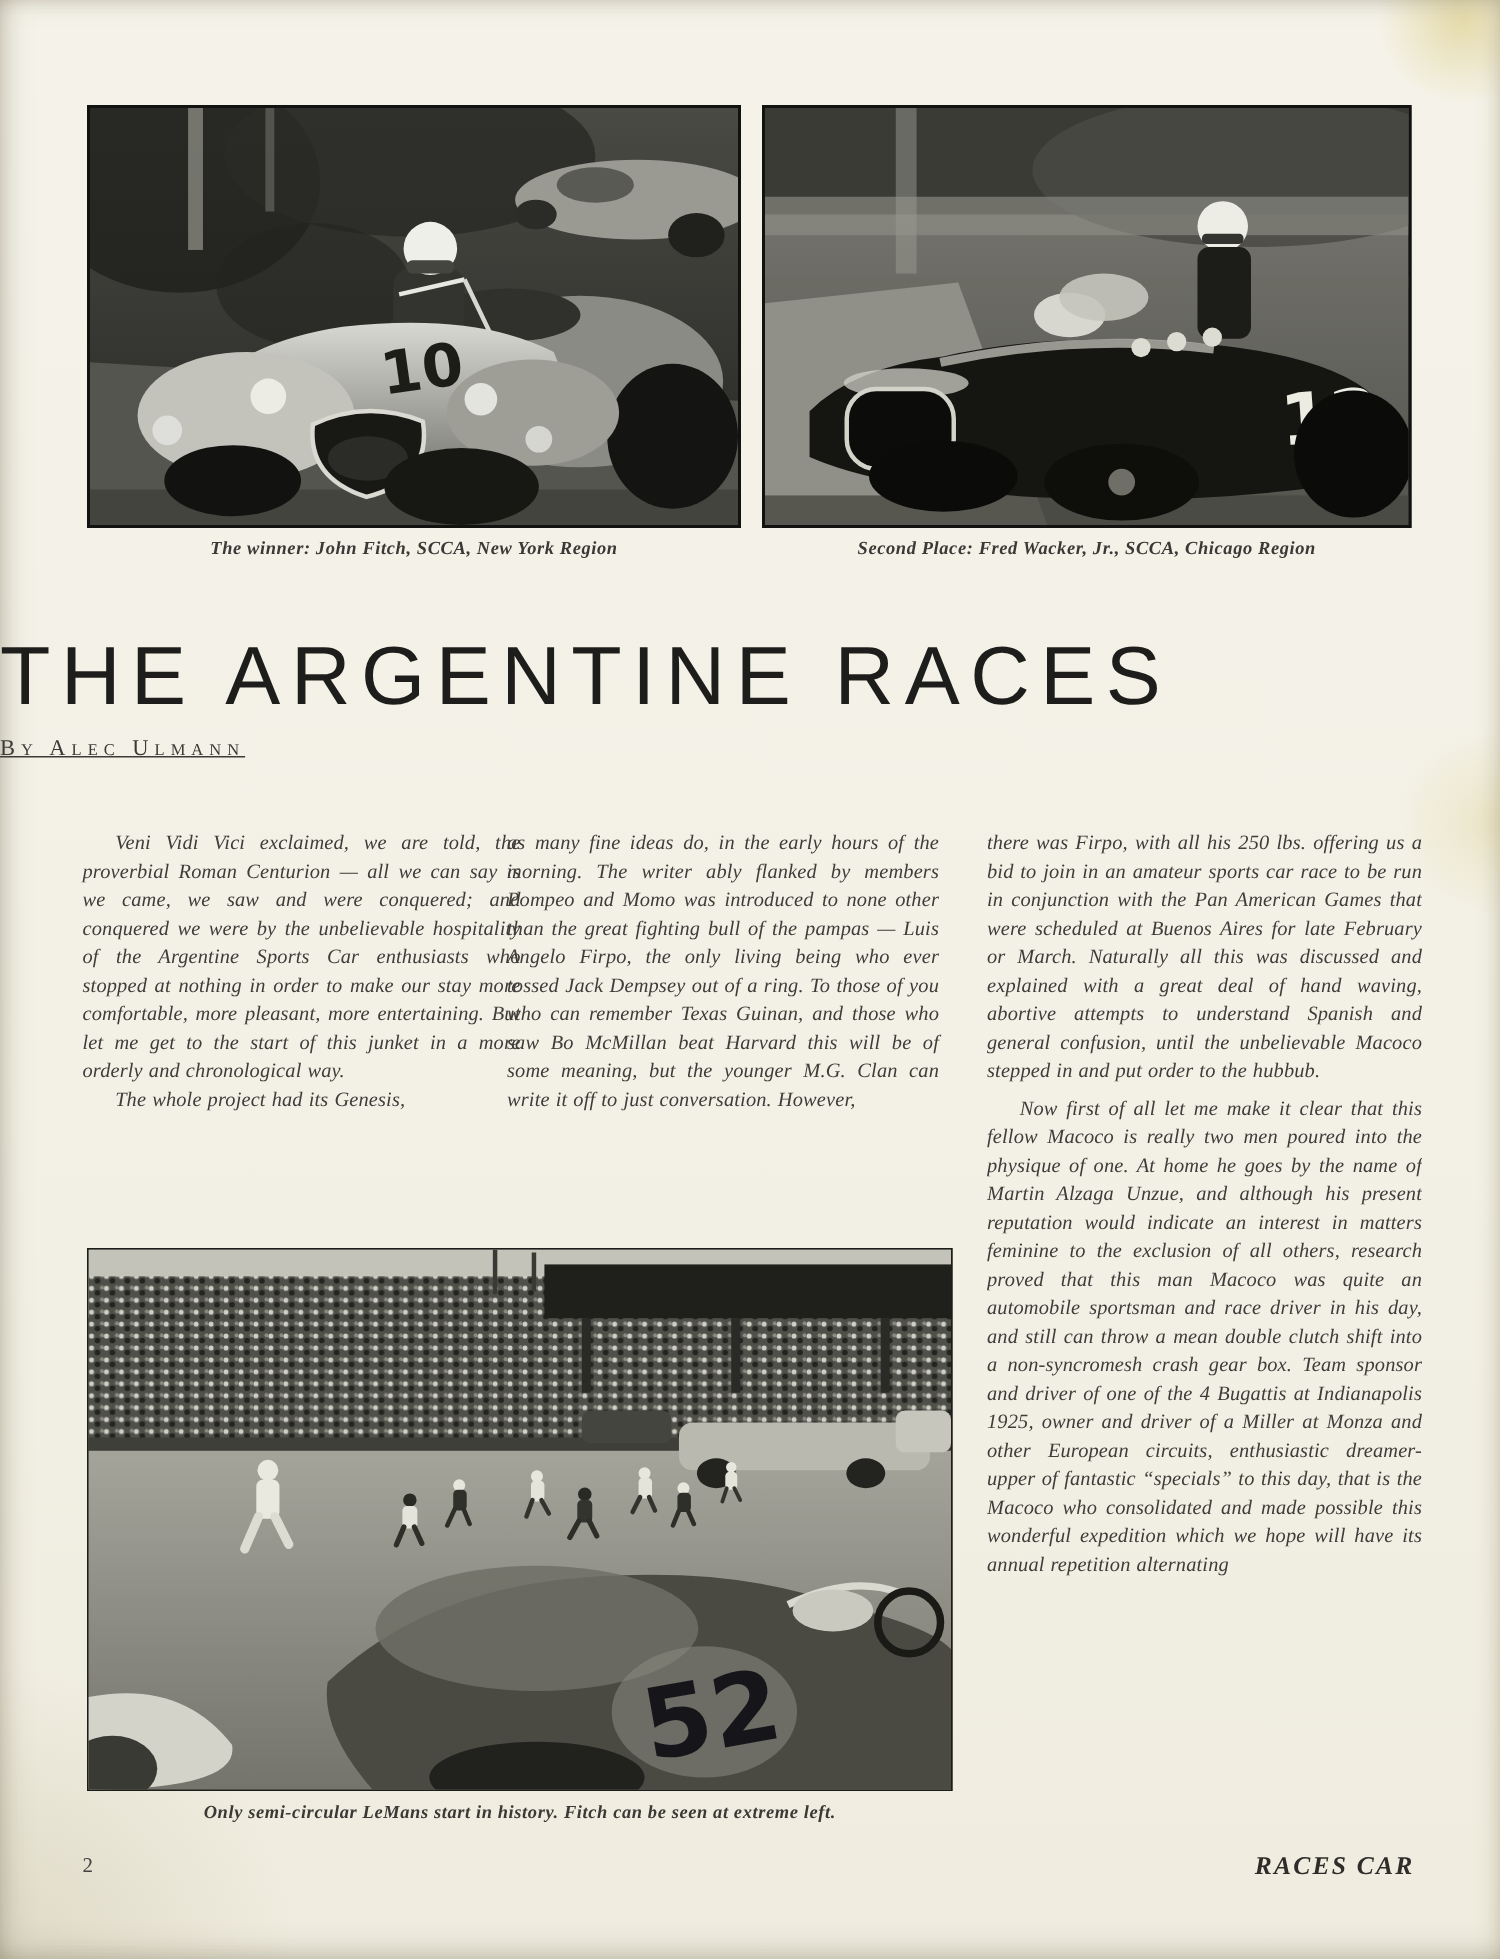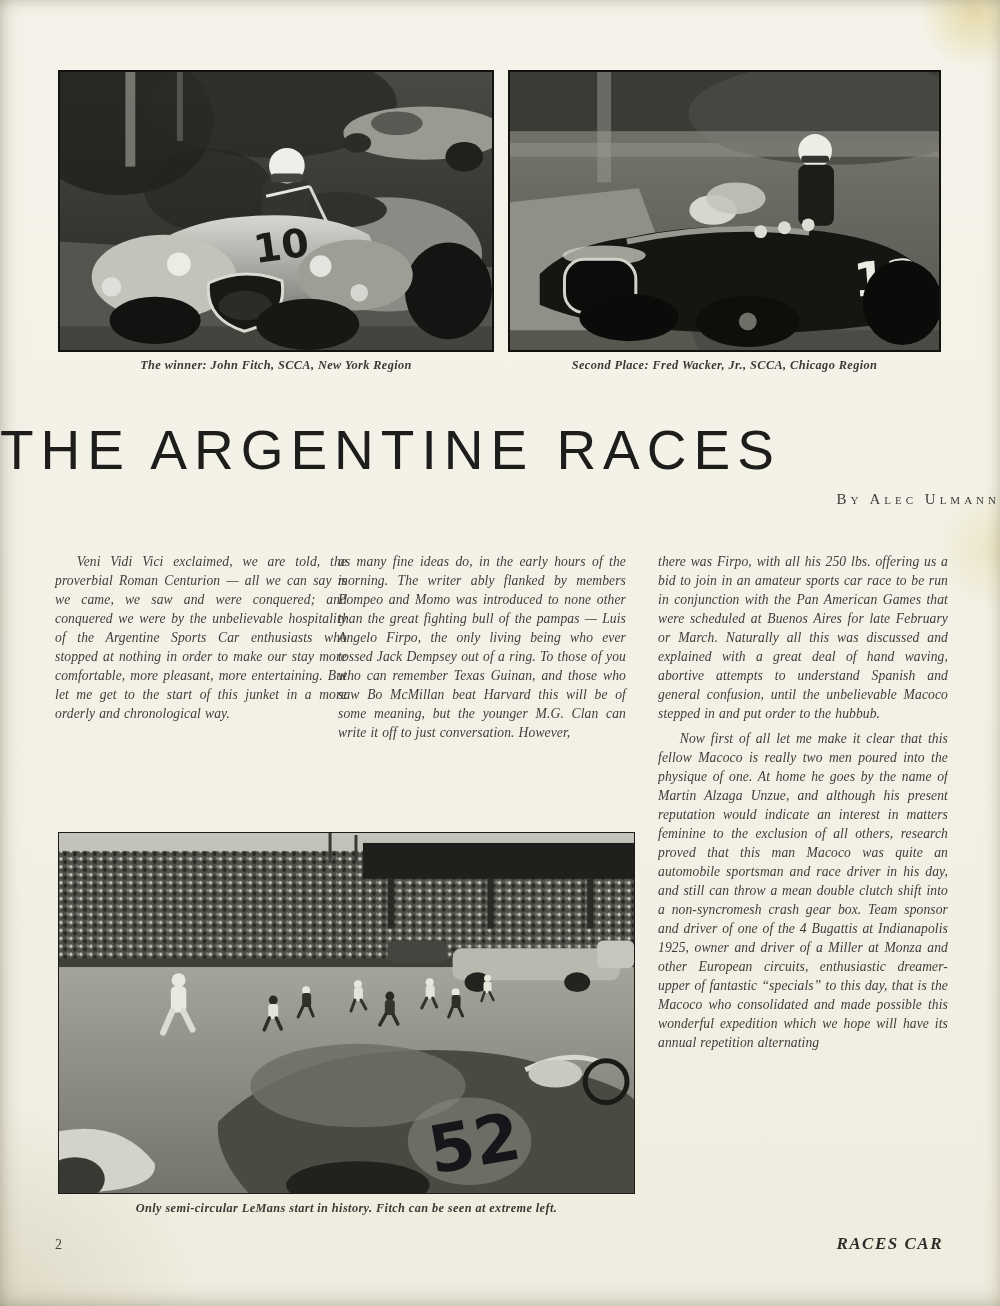--- a/index.html
+++ b/index.html
@@ -45,25 +45,26 @@
     text-align:left;
     font-family:"Liberation Sans", sans-serif;
     font-weight:300;
     font-size:55px;
     letter-spacing:7px;
     color:#1d1d1b;
   }
   .byline{
     position:absolute;
     left:0;right:0;top:491px;
-    text-align:right;
+    text-align:left;
     font-variant:small-caps;
     letter-spacing:4px;
     font-size:15px;
     color:#3c3b38;
+    text-decoration:underline;
   }
   .col{
     position:absolute;
     top:552px;
     text-align:justify;
     font-size:13.6px;
     line-height:19px;
     letter-spacing:.1px;
     word-spacing:.5px;
     font-style:italic;
@@ -189,20 +190,21 @@
   </figure>
 
   <div class="caption caption--tr">Second Place: Fred Wacker, Jr., SCCA, Chicago Region</div>
   <div class="caption caption--tl">The winner: John Fitch, SCCA, New York Region</div>
 
   <h1 class="title">THE ARGENTINE RACES</h1>
   <div class="byline">By Alec Ulmann</div>
 
   <div class="col col--1">
     <p class="indent">Veni Vidi Vici exclaimed, we are told, the proverbial Roman Centurion — all we can say is we came, we saw and were conquered; and conquered we were by the unbelievable hospitality of the Argentine Sports Car enthusiasts who stopped at nothing in order to make our stay more comfortable, more pleasant, more entertaining. But let me get to the start of this junket in a more orderly and chronological way.</p>
+    <p class="indent">The whole project had its Genesis,</p>
   </div>
 
   <div class="col col--2">
     <p>as many fine ideas do, in the early hours of the morning. The writer ably flanked by members Pompeo and Momo was introduced to none other than the great fighting bull of the pampas — Luis Angelo Firpo, the only living being who ever tossed Jack Dempsey out of a ring. To those of you who can remember Texas Guinan, and those who saw Bo McMillan beat Harvard this will be of some meaning, but the younger M.G. Clan can write it off to just conversation. However,</p>
   </div>
 
   <div class="col col--3">
     <p>there was Firpo, with all his 250 lbs. offering us a bid to join in an amateur sports car race to be run in conjunction with the Pan American Games that were scheduled at Buenos Aires for late February or March. Naturally all this was discussed and explained with a great deal of hand waving, abortive attempts to understand Spanish and general confusion, until the unbelievable Macoco stepped in and put order to the hubbub.</p>
     <p class="indent parabreak">Now first of all let me make it clear that this fellow Macoco is really two men poured into the physique of one. At home he goes by the name of Martin Alzaga Unzue, and although his present reputation would indicate an interest in matters feminine to the exclusion of all others, research proved that this man Macoco was quite an automobile sportsman and race driver in his day, and still can throw a mean double clutch shift into a non-syncromesh crash gear box. Team sponsor and driver of one of the 4 Bugattis at Indianapolis 1925, owner and driver of a Miller at Monza and other European circuits, enthusiastic dreamer-upper of fantastic “specials” to this day, that is the Macoco who consolidated and made possible this wonderful expedition which we hope will have its annual repetition alternating</p>
   </div>

